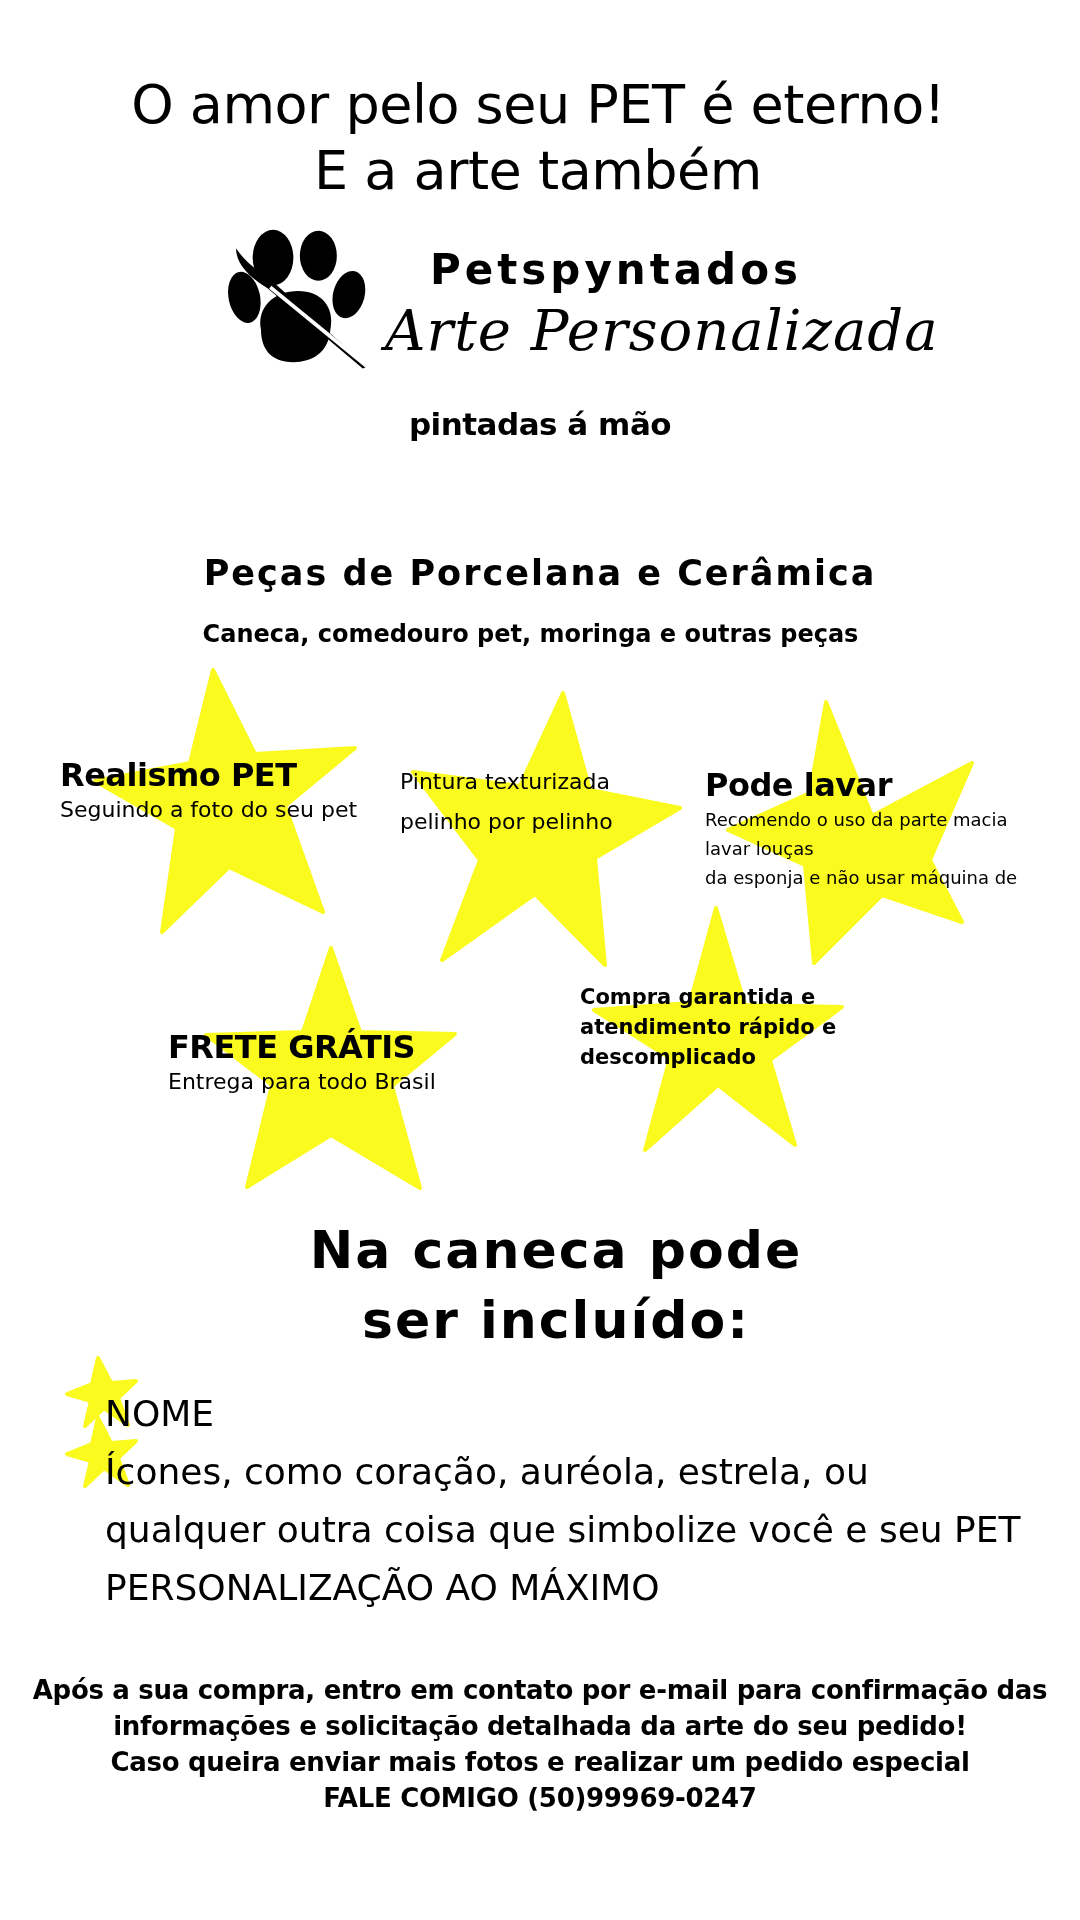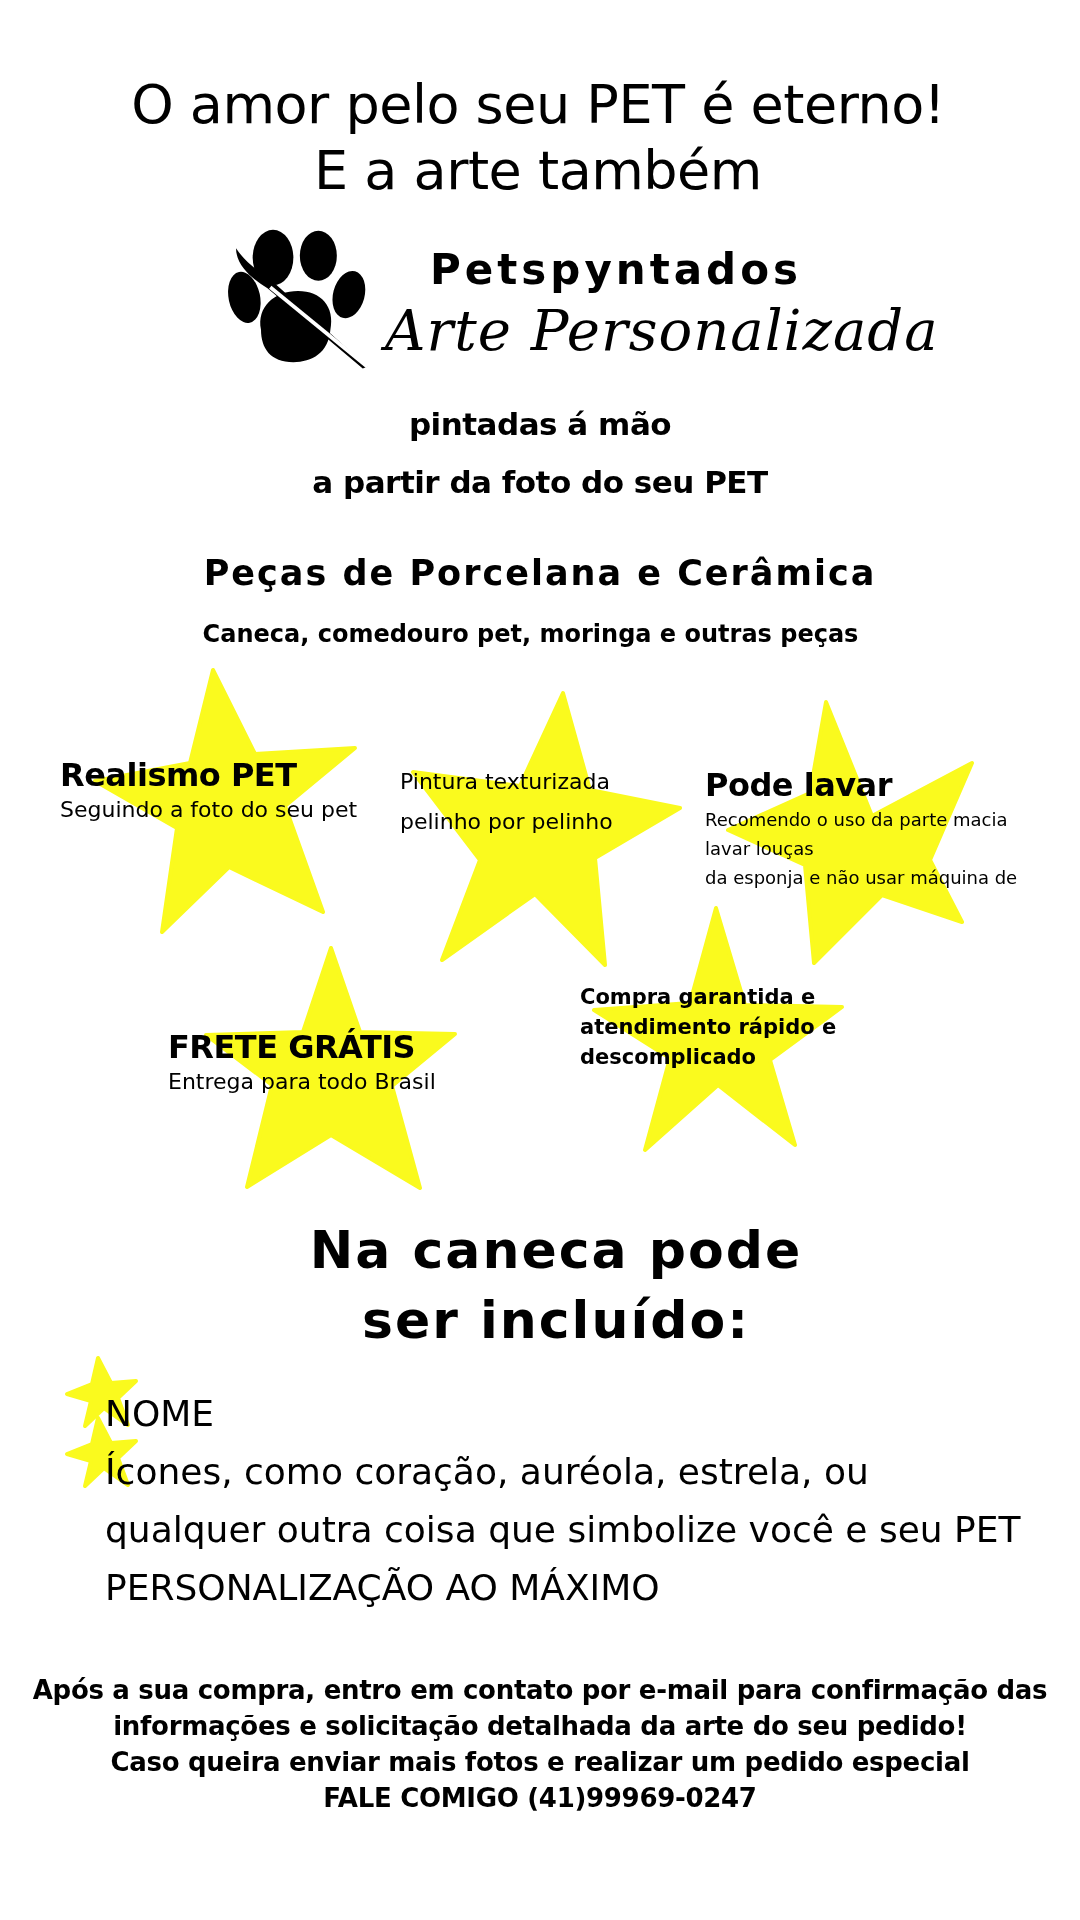--- a/index.html
+++ b/index.html
@@ -57,21 +57,20 @@
   <ellipse cx="27" cy="75" rx="17" ry="28" transform="rotate(-12 27 75)" fill="#000"></ellipse>
   <path d="M45 110 C40 85 60 68 85 68 C110 68 125 85 120 110 C118 135 100 145 80 145 C55 145 45 130 45 110 Z" fill="#000"></path>
   <path d="M18 22 C30 40 50 52 60 60 L160 150 L155 152 L52 65 C35 55 18 40 18 22 Z" fill="#000"></path>
   <path d="M55 64 L160 150" stroke="#fff" stroke-width="4"></path>
 </svg>
 <div class="abs brand-name">Petspyntados</div>
 <div class="abs brand-script">Arte Personalizada</div>
 
 <div class="abs sub1 center">
   <div>pintadas á mão</div>
-  <div>a partir da foto do seu PET</div>
 </div>
 
 <div class="abs pecas center">Peças de Porcelana e Cerâmica</div>
 <div class="abs caneca-line center">Caneca, comedouro pet, moringa e outras peças</div>
 
 <div class="abs feat" style="left:60px; width:340px; top:755px;">
   <div class="feat-title">Realismo PET</div>
   <div class="feat-desc">Seguindo a foto do seu pet</div>
 </div>
 
@@ -107,14 +106,14 @@
   <div>NOME</div>
   <div>Ícones, como coração, auréola, estrela, ou</div>
   <div>qualquer outra coisa que simbolize você e seu PET</div>
   <div>PERSONALIZAÇÃO AO MÁXIMO</div>
 </div>
 
 <div class="abs footer center">
   <div>Após a sua compra, entro em contato por e-mail para confirmação das</div>
   <div>informações e solicitação detalhada da arte do seu pedido!</div>
   <div>Caso queira enviar mais fotos e realizar um pedido especial</div>
-  <div>FALE COMIGO (41)99969-0247</div>
+  <div>FALE COMIGO (50)99969-0247</div>
 </div>
 
 </body></html>

